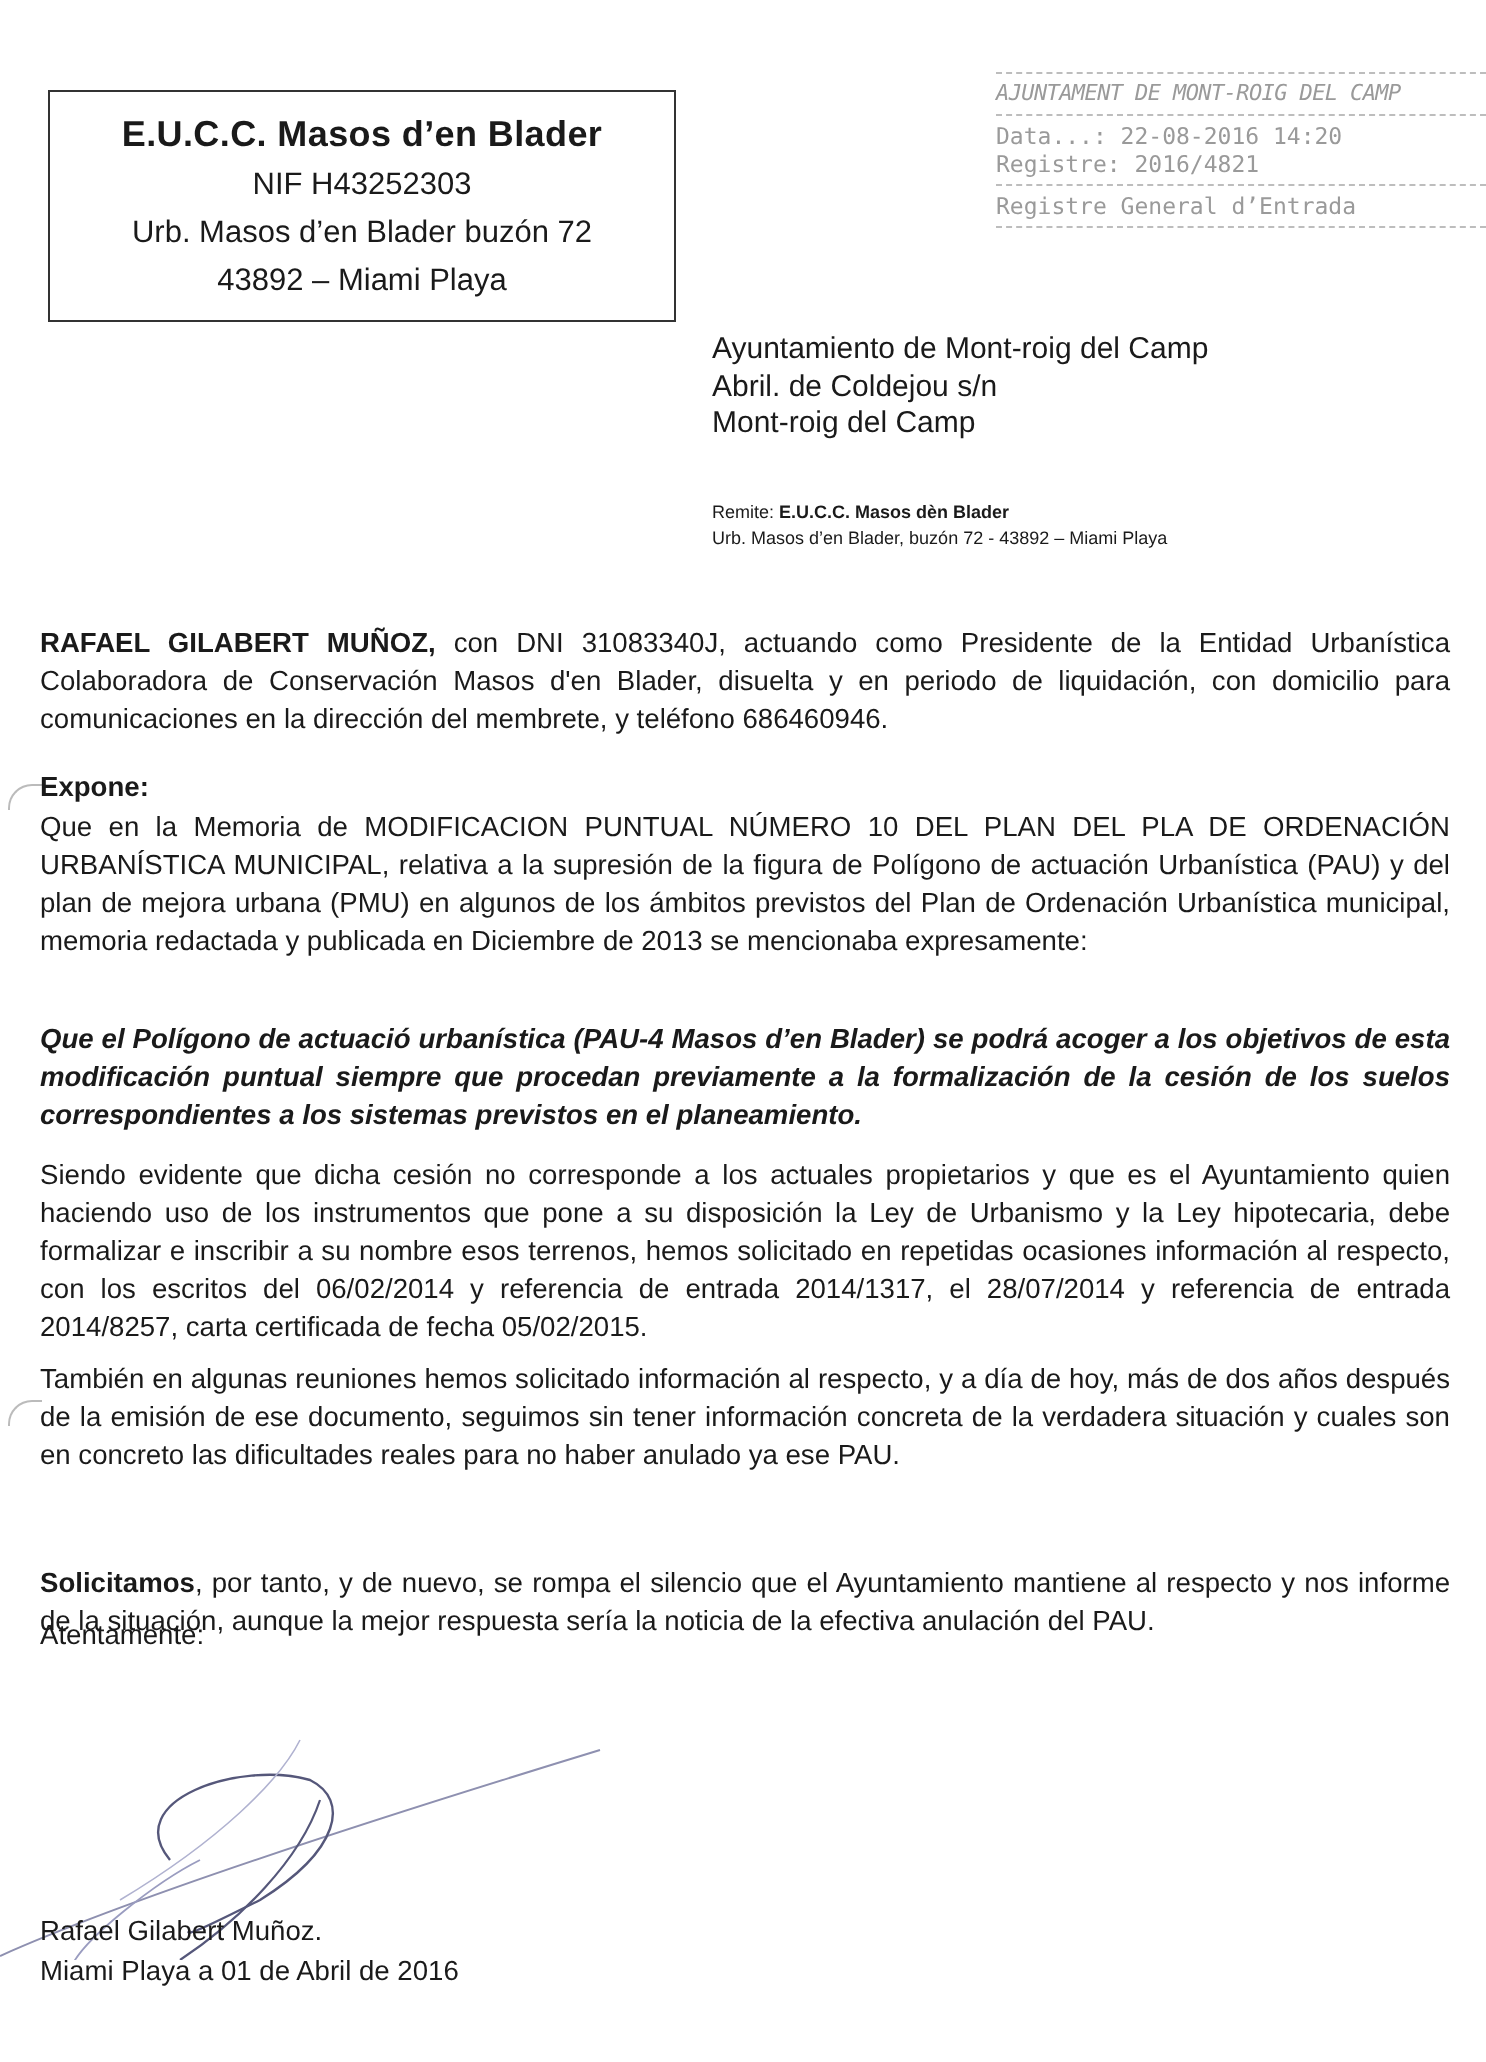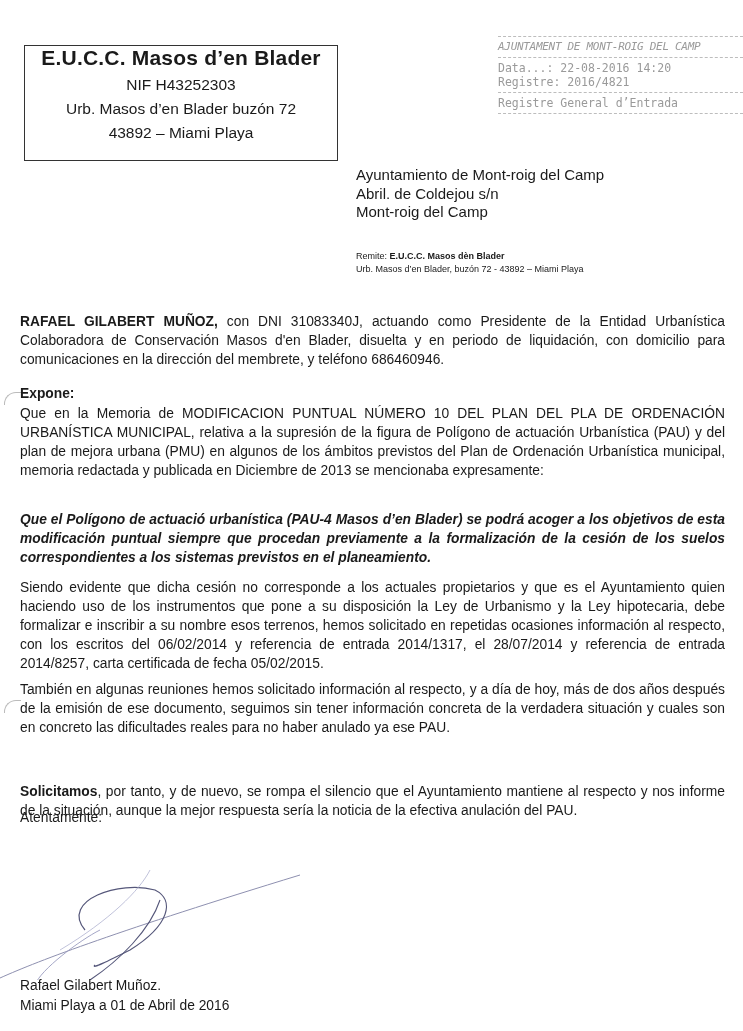--- a/index.html
+++ b/index.html
@@ -7,21 +7,21 @@
     width: 743px; height: 1031px; position: relative; overflow: hidden;
     font-family: "Liberation Sans", sans-serif; color: #1a1a1a;
   }
   .abs { position: absolute; }
 
   
   .letterhead {
     left: 24px; top: 45px; width: 314px; height: 116px;
     border: 1px solid #333; text-align: center; box-sizing: border-box;
   }
-  .lh-name { font-weight: bold; font-size: 21px; letter-spacing: 0.2px; }
+  .lh-name { font-weight: bold; font-size: 18px; margin-top: 11px; letter-spacing: 0.2px; }
   .lh-line { font-size: 15.5px; margin-top: 6px; }
 
   
   .stamp {
     left: 498px; top: 33px; width: 245px;
     font-family: "DejaVu Sans Mono", monospace; color: #9a9a9a; font-size: 11.5px;
   }
   .stamp .rule { border-top: 1px dashed #bdbdbd; height: 0; margin: 3px 0; }
   .stamp .row { line-height: 14px; white-space: nowrap; }
   .stamp .title { font-size: 11px; letter-spacing: -0.3px; font-style: italic; }
@@ -39,21 +39,21 @@
     text-align: justify;
   }
   .p1 { top: 312px; }
   .h-expone { top: 386px; font-weight: bold; font-size: 13.8px; left: 20px; }
   .p2 { top: 404px; }
   .p3 { top: 510px; font-weight: bold; font-style: italic; }
   .p4 { top: 578px; }
   .p5 { top: 680px; }
   .p6 { top: 782px; }
   .closing { top: 810px; left: 20px; font-size: 13.8px; }
-  .signer { top: 976px; left: 20px; font-size: 13.8px; line-height: 20px; }
+  .signer { top: 956px; left: 20px; font-size: 13.8px; line-height: 20px; }
 
   .margin-mark { position: absolute; width: 16px; height: 12px;
     border-top: 1px solid #bbb; border-left: 1px solid #bbb; border-radius: 12px 0 0 0; }
 
   .signature { left: 0; top: 860px; width: 320px; height: 120px; }
 </style>
 </head>
 <body>
 
 <div class="abs letterhead">

